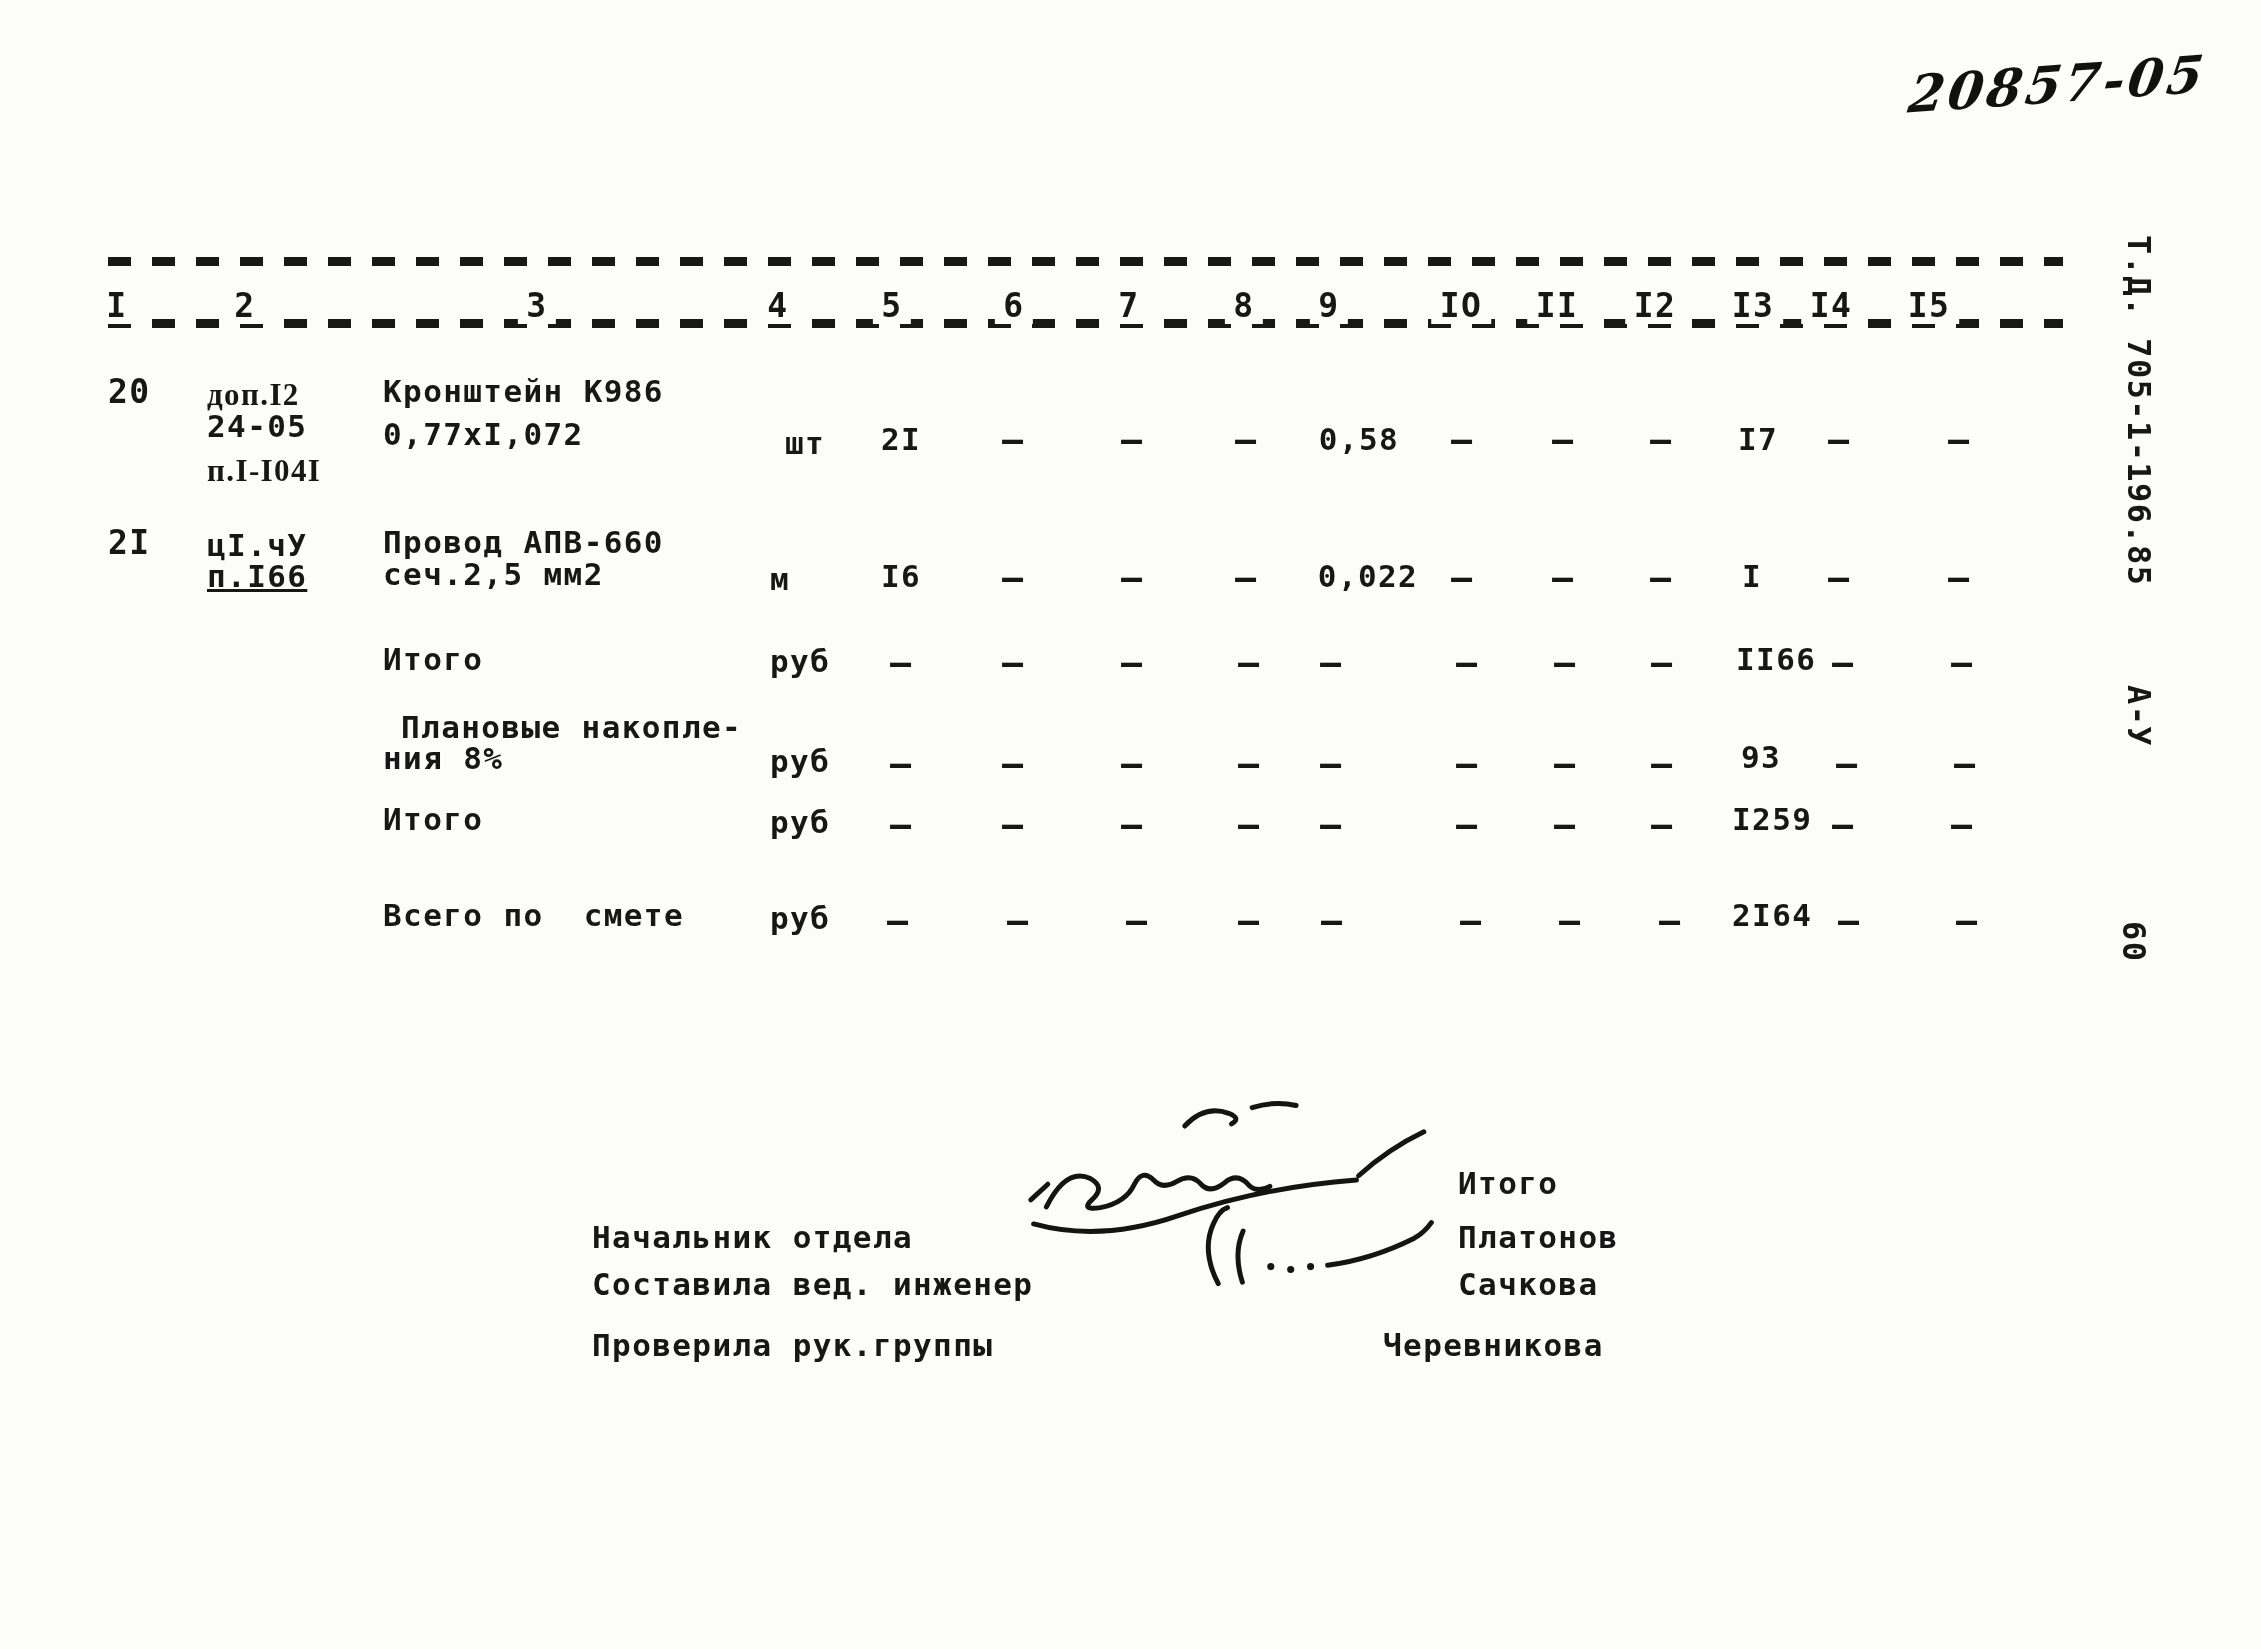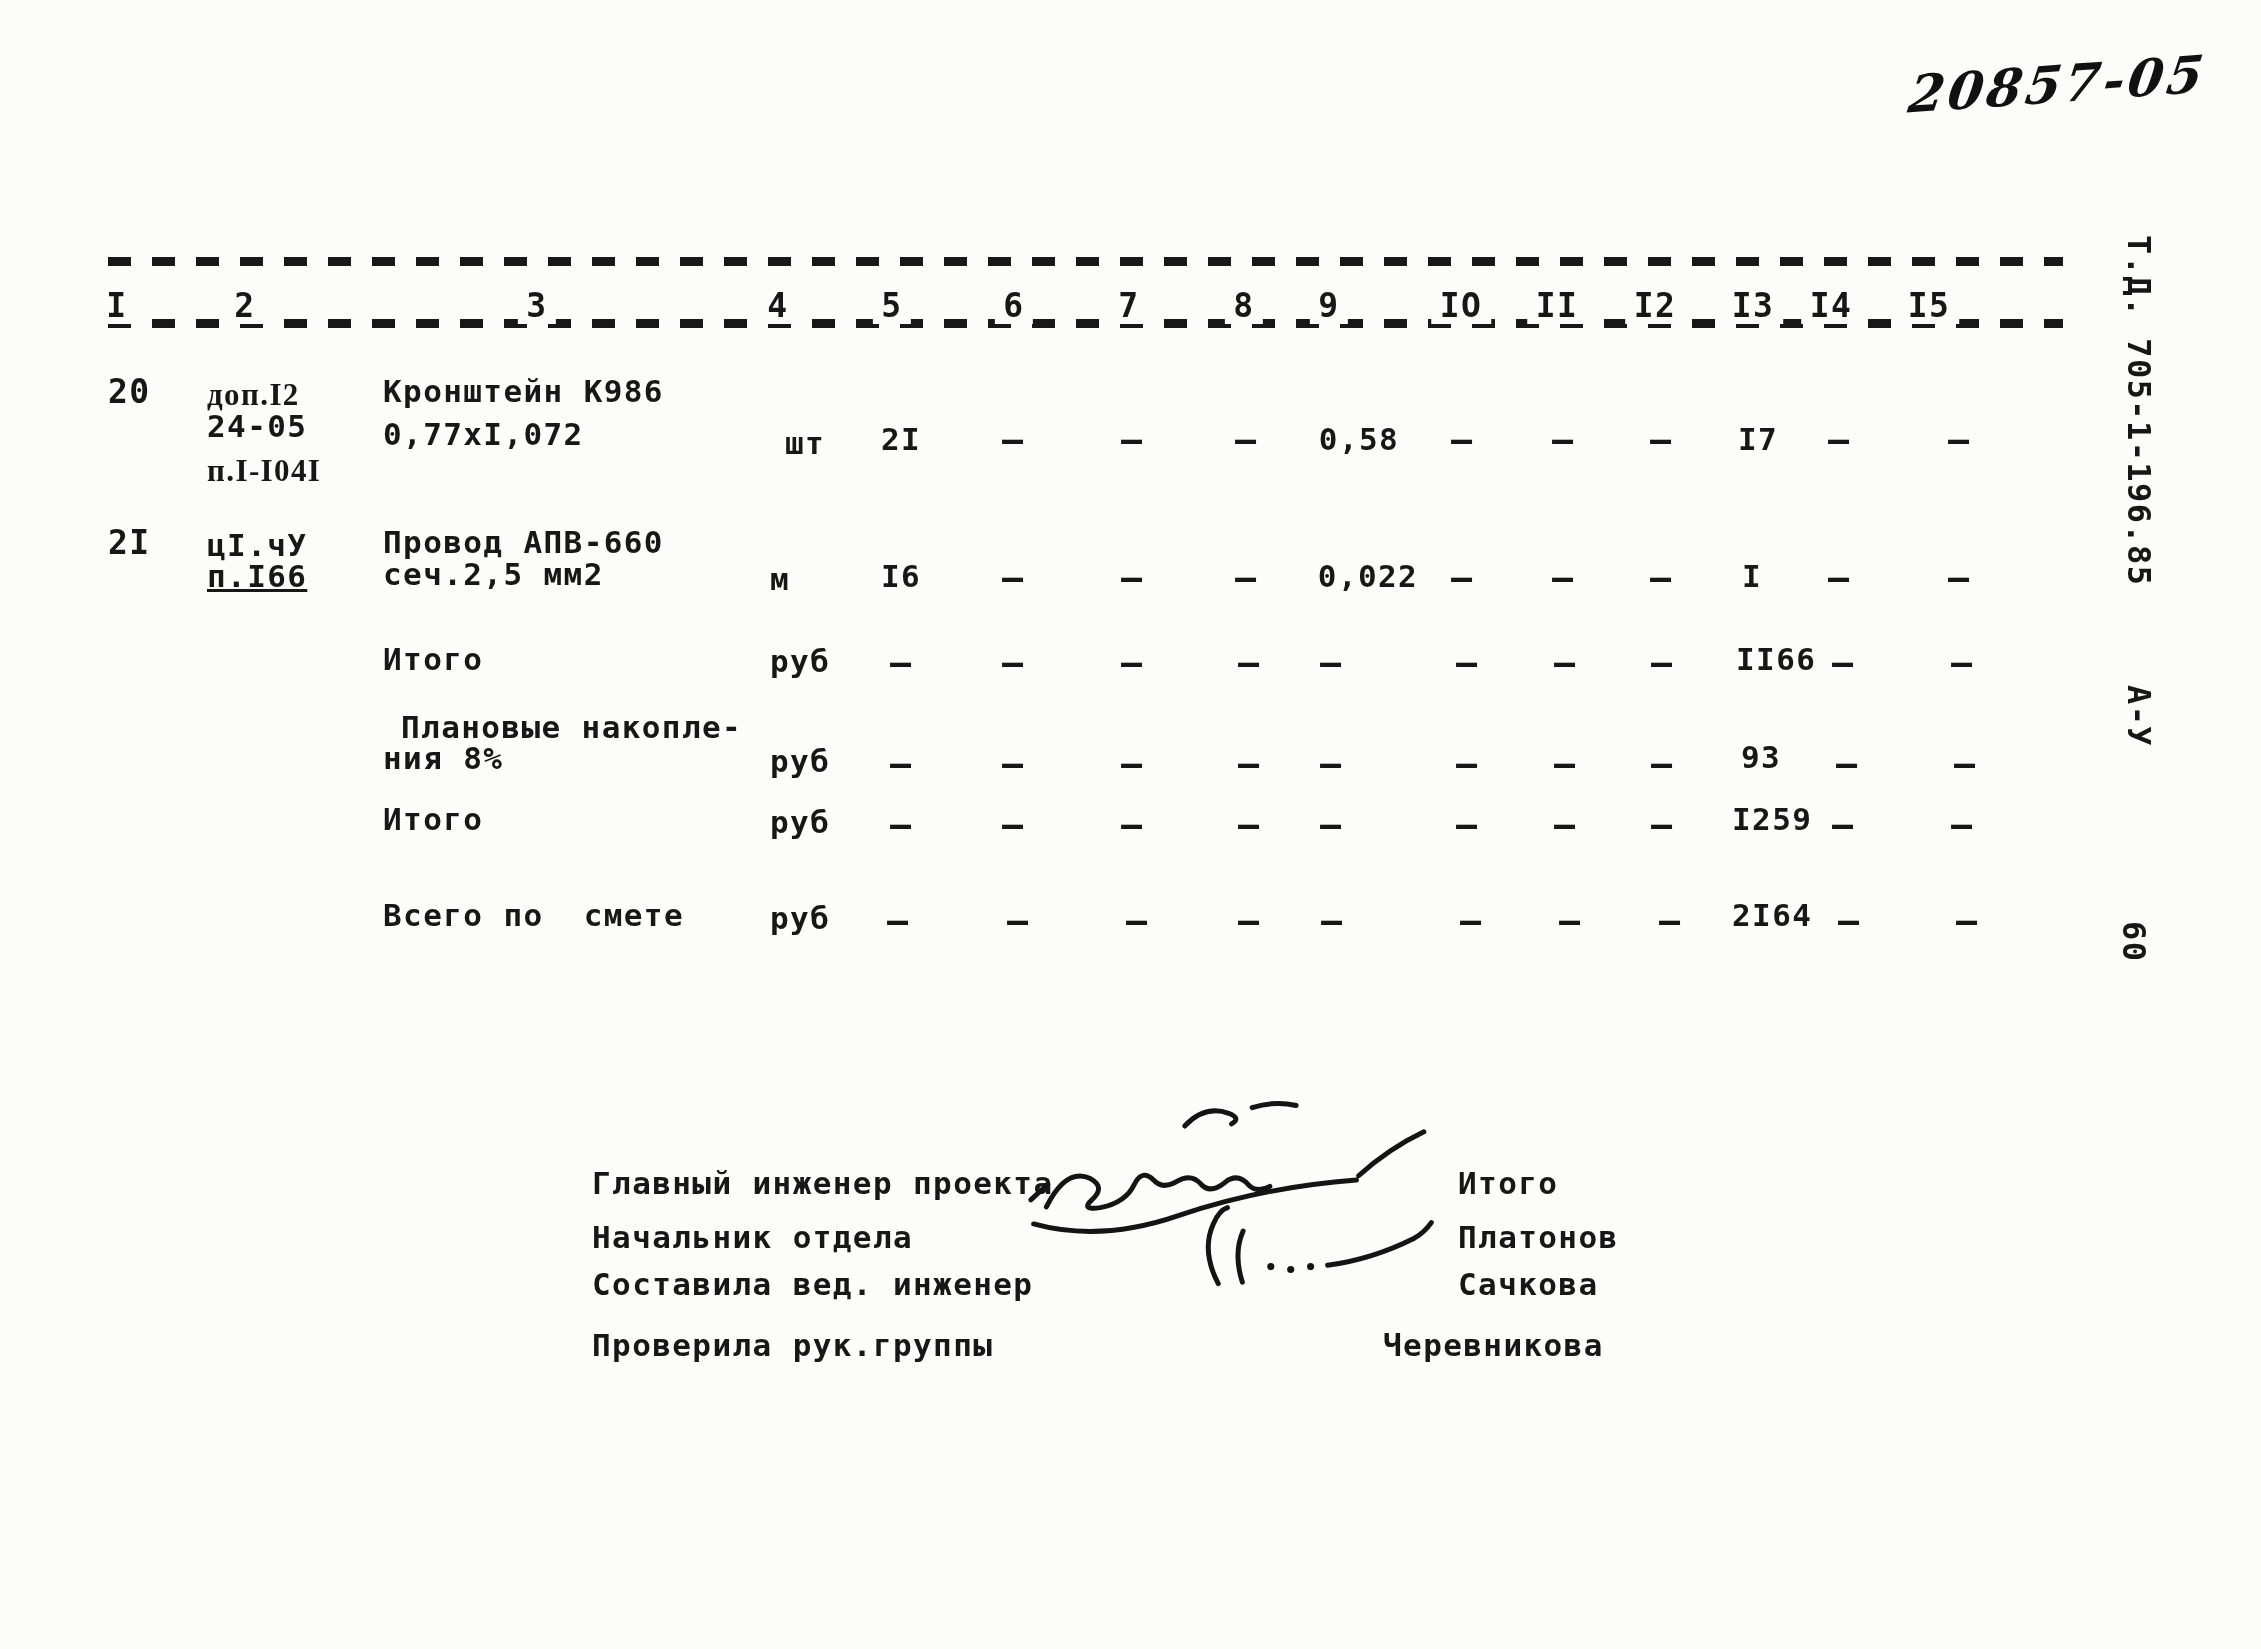--- a/index.html
+++ b/index.html
@@ -175,21 +175,20 @@
   <span class="t dash" style="left:1138px;top:905px;">-</span>
   <span class="t dash" style="left:1250px;top:905px;">-</span>
   <span class="t dash" style="left:1333px;top:905px;">-</span>
   <span class="t dash" style="left:1472px;top:905px;">-</span>
   <span class="t dash" style="left:1571px;top:905px;">-</span>
   <span class="t dash" style="left:1671px;top:905px;">-</span>
   <span class="t" style="left:1732px;top:899px;">2I64</span>
   <span class="t dash" style="left:1850px;top:905px;">-</span>
   <span class="t dash" style="left:1968px;top:905px;">-</span>
 
-  <span class="t" style="left:592px;top:1167px;">Главный инженер проекта</span>
   <span class="t" style="left:592px;top:1221px;">Начальник отдела</span>
   <span class="t" style="left:592px;top:1268px;">Составила вед. инженер</span>
   <span class="t" style="left:592px;top:1329px;">Проверила рук.группы</span>
 
   <span class="t" style="left:1458px;top:1167px;">Итого</span>
   <span class="t" style="left:1458px;top:1221px;">Платонов</span>
   <span class="t" style="left:1458px;top:1268px;">Сачкова</span>
   <span class="t" style="left:1383px;top:1329px;">Черевникова</span>
 
   <svg class="sig-svg" style="left:1025px;top:1092px;" width="433" height="149" viewBox="0 0 610 210">

